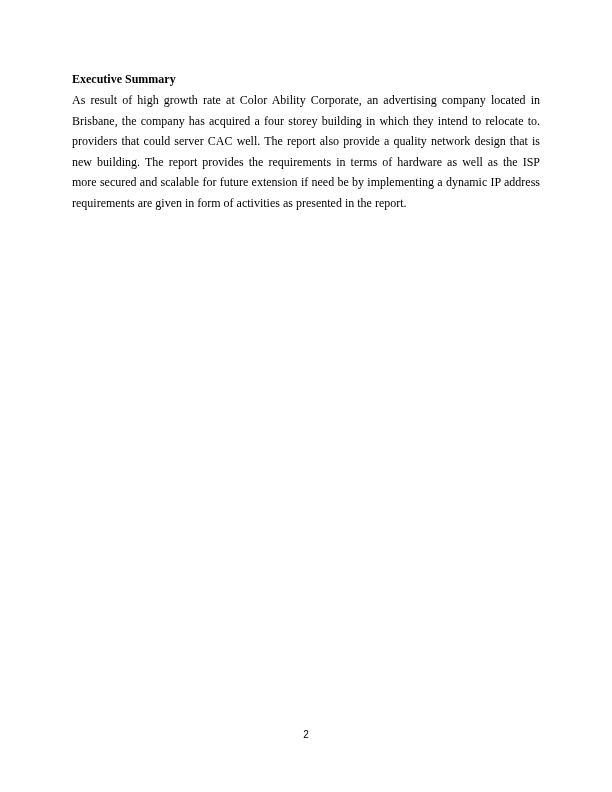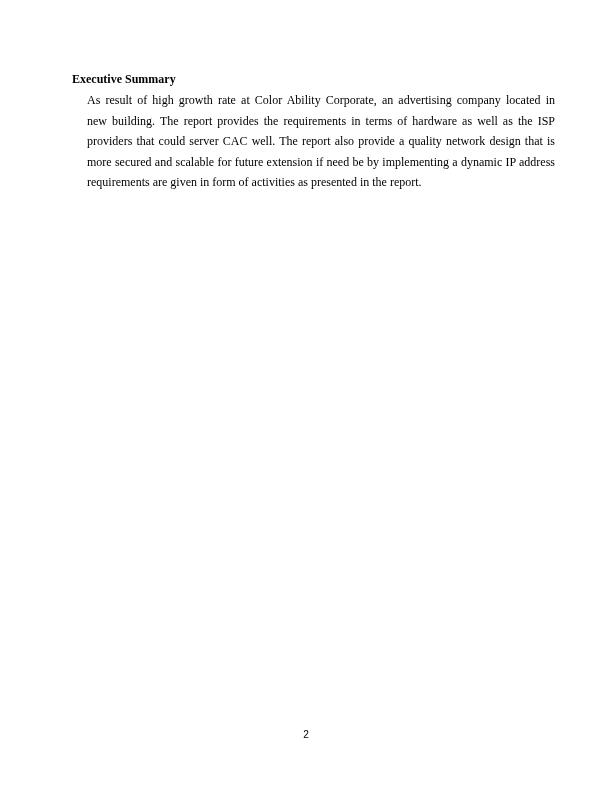--- a/index.html
+++ b/index.html
@@ -30,21 +30,20 @@
       font-weight: bold;
       line-height: 16px;
       white-space: nowrap;
     }
     .body-text {
       position: absolute;
       left: 72px;
       top: 92px;
       width: 468px;
       font-size: 12px;
-      margin-left: 15px;
     }
     .line {
       display: block;
       height: 20.6px;
       line-height: 16px;
       text-align: justify;
       text-align-last: justify;
       white-space: nowrap;
     }
     .line.last {
@@ -62,20 +61,21 @@
     }
   </style>
 </head>
 <body>
 
 <div class="page">
   <div class="heading">Executive Summary</div>
 
   <div class="body-text">
     <span class="line">As result of high growth rate at Color Ability Corporate, an advertising company located in</span>
+    <span class="line">Brisbane, the company has acquired a four storey building in which they intend to relocate to.</span>
+    <span class="line">providers that could server CAC well. The report also provide a quality network design that is</span>
     <span class="line">new building. The report provides the requirements in terms of hardware as well as the ISP</span>
-    <span class="line">providers that could server CAC well. The report also provide a quality network design that is</span>
     <span class="line">more secured and scalable for future extension if need be by implementing a dynamic IP address</span>
     <span class="line last">requirements are given in form of activities as presented in the report.</span>
   </div>
 
   <div class="page-number">2</div>
 </div>
 
 </body></html>

